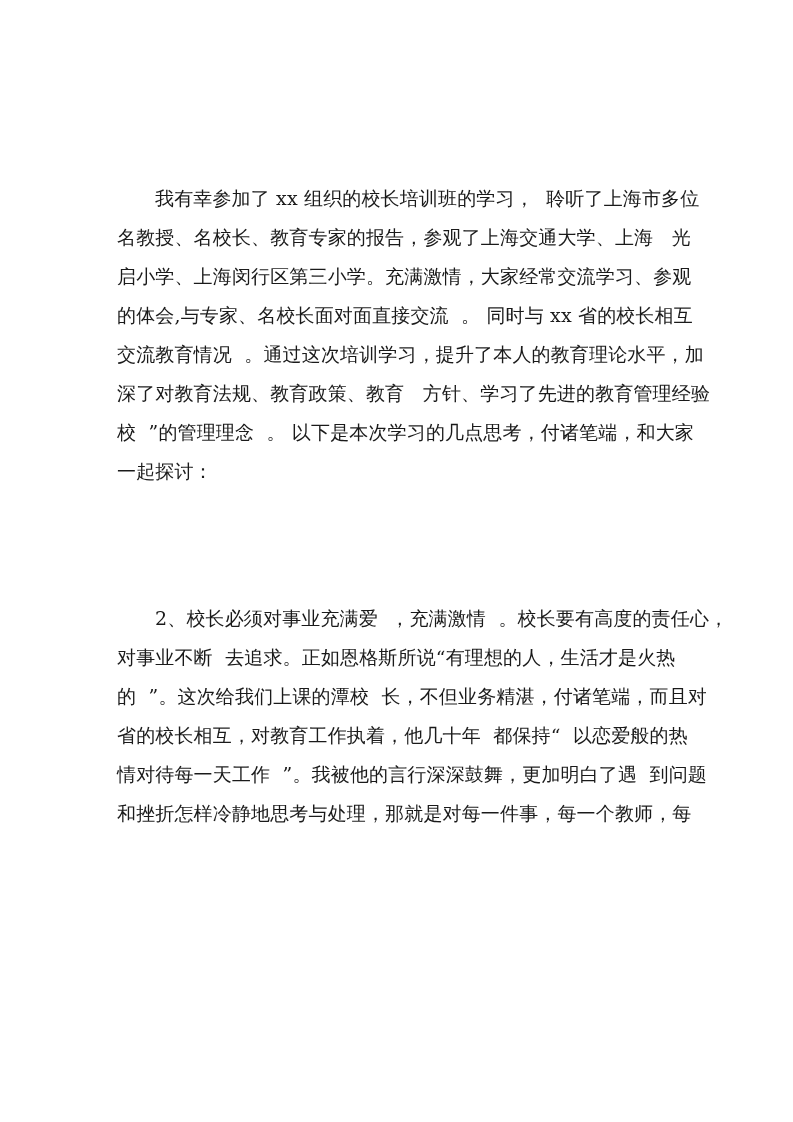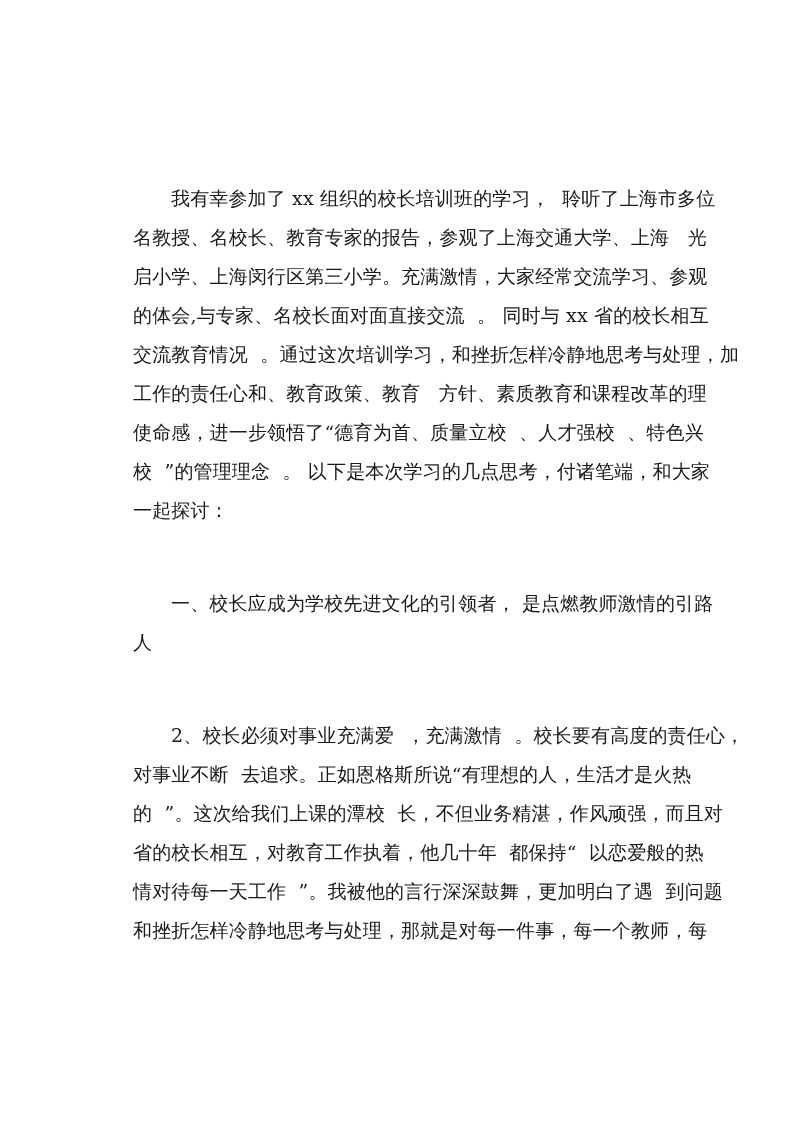--- a/index.html
+++ b/index.html
@@ -13,21 +13,20 @@
       position: relative;
       overflow: hidden;
       font-family: "DejaVu Serif", "Liberation Serif", serif;
       color: #1a1a1a;
     }
     .page {
       position: absolute;
       left: 117px;
       top: 179px;
       width: 562px;
-      margin-left: 16px;
     }
     .line {
       height: 39px;
       line-height: 39px;
       font-size: 19px;
       white-space: pre;
       letter-spacing: 0.15px;
       overflow: visible;
     }
     .indent {
@@ -40,40 +39,35 @@
 </head>
 <body>
 
 <div class="page">
 
   <div>
     <div class="line indent">我有幸参加了 xx 组织的校长培训班的学习，  聆听了上海市多位</div>
     <div class="line">名教授、名校长、教育专家的报告，参观了上海交通大学、上海   光</div>
     <div class="line">启小学、上海闵行区第三小学。充满激情，大家经常交流学习、参观</div>
     <div class="line">的体会,与专家、名校长面对面直接交流  。 同时与 xx 省的校长相互</div>
-    <div class="line">交流教育情况  。通过这次培训学习，和挫折怎样冷静地思考与处理，加</div>
-    <div class="line">工作的责任心和、教育政策、教育   方针、素质教育和课程改革的理</div>
-    <div class="line">使命感，进一步领悟了“德育为首、质量立校  、人才强校  、特色兴</div>
+    <div class="line">交流教育情况  。通过这次培训学习，提升了本人的教育理论水平，加</div>
+    <div class="line">深了对教育法规、教育政策、教育   方针、学习了先进的教育管理经验</div>
     <div class="line">校  ”的管理理念  。 以下是本次学习的几点思考，付诸笔端，和大家</div>
     <div class="line">一起探讨：</div>
   </div>
 
   <div class="gap"></div>
   <div class="gap" style="height:15px"></div>
 
-  <div>
-    <div class="line indent">一、校长应成为学校先进文化的引领者， 是点燃教师激情的引路</div>
-    <div class="line">人</div>
-  </div>
 
   <div class="gap"></div>
   <div class="gap" style="height:15px"></div>
 
   <div>
     <div class="line indent">2、校长必须对事业充满爱  ，充满激情  。校长要有高度的责任心，</div>
     <div class="line">对事业不断  去追求。正如恩格斯所说“有理想的人，生活才是火热</div>
-    <div class="line">的  ”。这次给我们上课的潭校  长，不但业务精湛，作风顽强，而且对</div>
+    <div class="line">的  ”。这次给我们上课的潭校  长，不但业务精湛，付诸笔端，而且对</div>
     <div class="line">省的校长相互，对教育工作执着，他几十年  都保持“  以恋爱般的热</div>
     <div class="line">情对待每一天工作  ”。我被他的言行深深鼓舞，更加明白了遇  到问题</div>
     <div class="line">和挫折怎样冷静地思考与处理，那就是对每一件事，每一个教师，每</div>
   </div>
 
 </div>
 
 </body></html>

